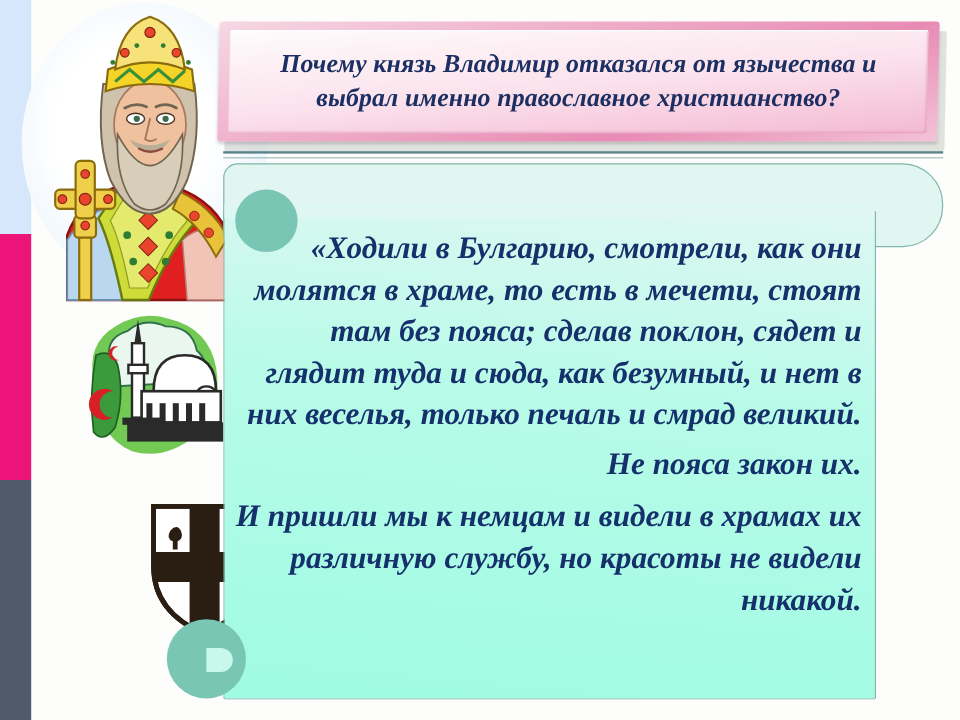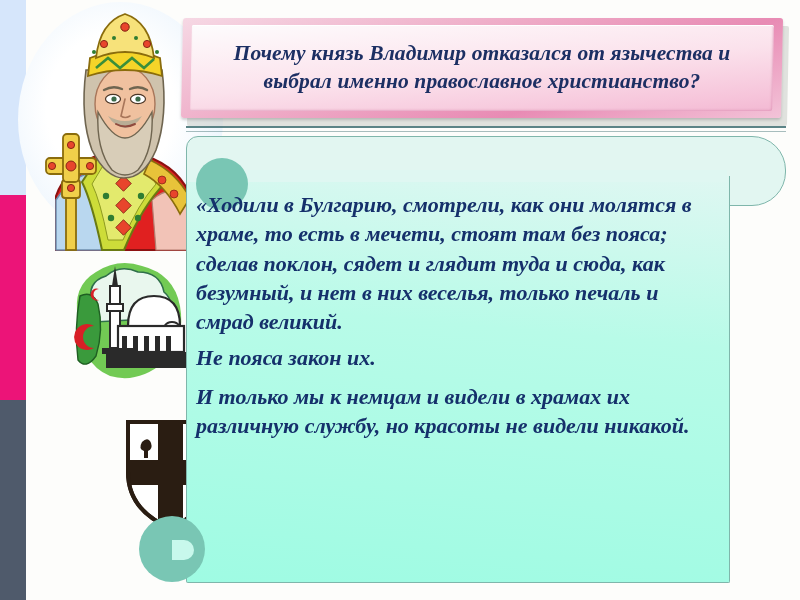--- a/index.html
+++ b/index.html
@@ -133,24 +133,24 @@
     left: 172px; top: 540px;
     width: 22px; height: 20px;
     background: #c8f8ec;
     border-radius: 0 11px 11px 0;
   }
 
   #quote {
     position: absolute;
     left: 196px; top: 190px;
     width: 522px;
-    text-align: left;
+    text-align: right;
     font-weight: bold;
     font-style: italic;
-    font-size: 22px;
+    font-size: 26px;
     line-height: 1.33;
     color: #15306b;
   }
   #quote p { margin: 0 0 9px 0; }
   #quote p.tight { margin-bottom: 7px; }
 
   
   #prince { position: absolute; left: 26px; top: 0; width: 190px; height: 250px; }
 
   
@@ -324,16 +324,16 @@
   <div id="content-body"></div>
   <div id="seam"></div>
 
   <div class="blob" id="blob-top"></div>
   <div class="blob" id="blob-bottom"></div>
   <div id="blob-notch"></div>
 
   <div id="quote">
     <p class="tight">«Ходили в Булгарию, смотрели, как они молятся в храме, то есть в мечети, стоят там без пояса; сделав поклон, сядет и глядит туда и сюда, как безумный, и нет в них веселья, только печаль и смрад великий.</p>
     <p>Не пояса закон их.</p>
-    <p>И только мы к немцам и видели в храмах их различную службу, но красоты не видели никакой.</p>
+    <p>И пришли мы к немцам и видели в храмах их различную службу, но красоты не видели никакой.</p>
   </div>
 
 </div>
 
 </body></html>

